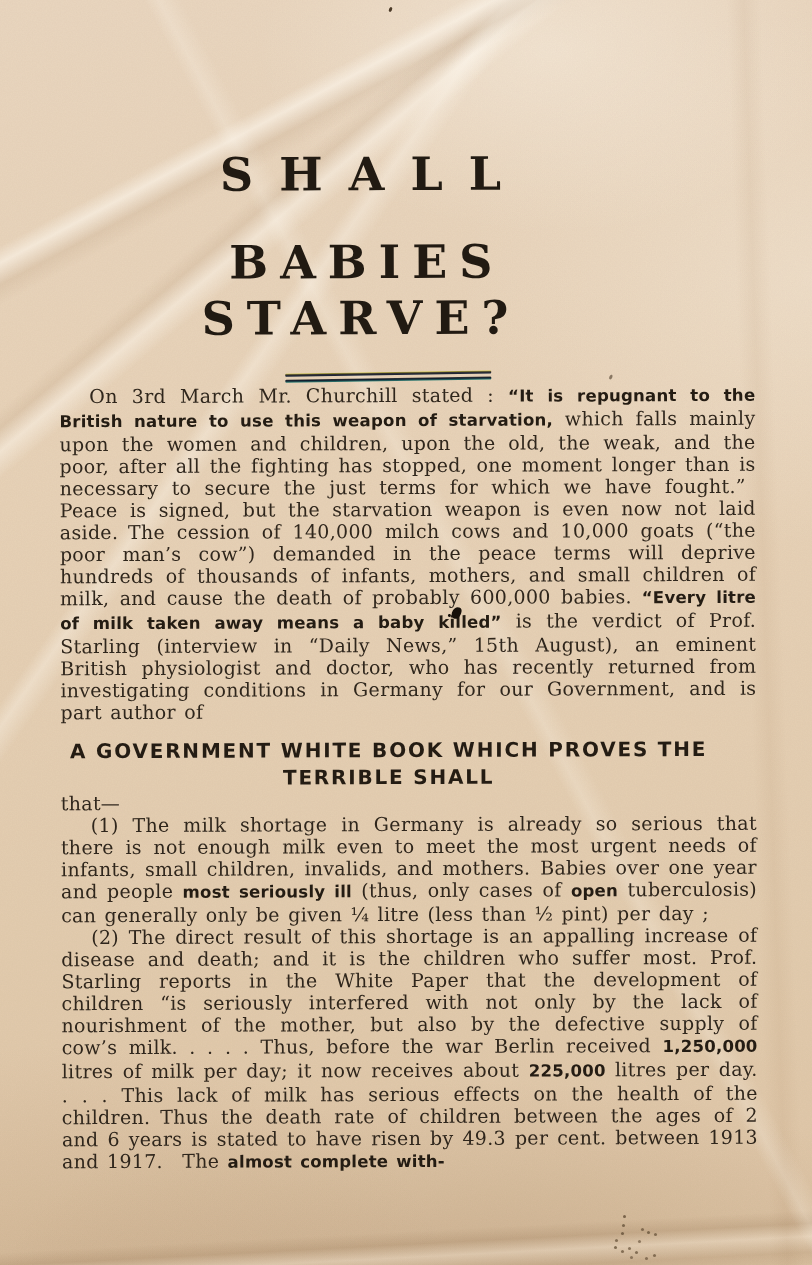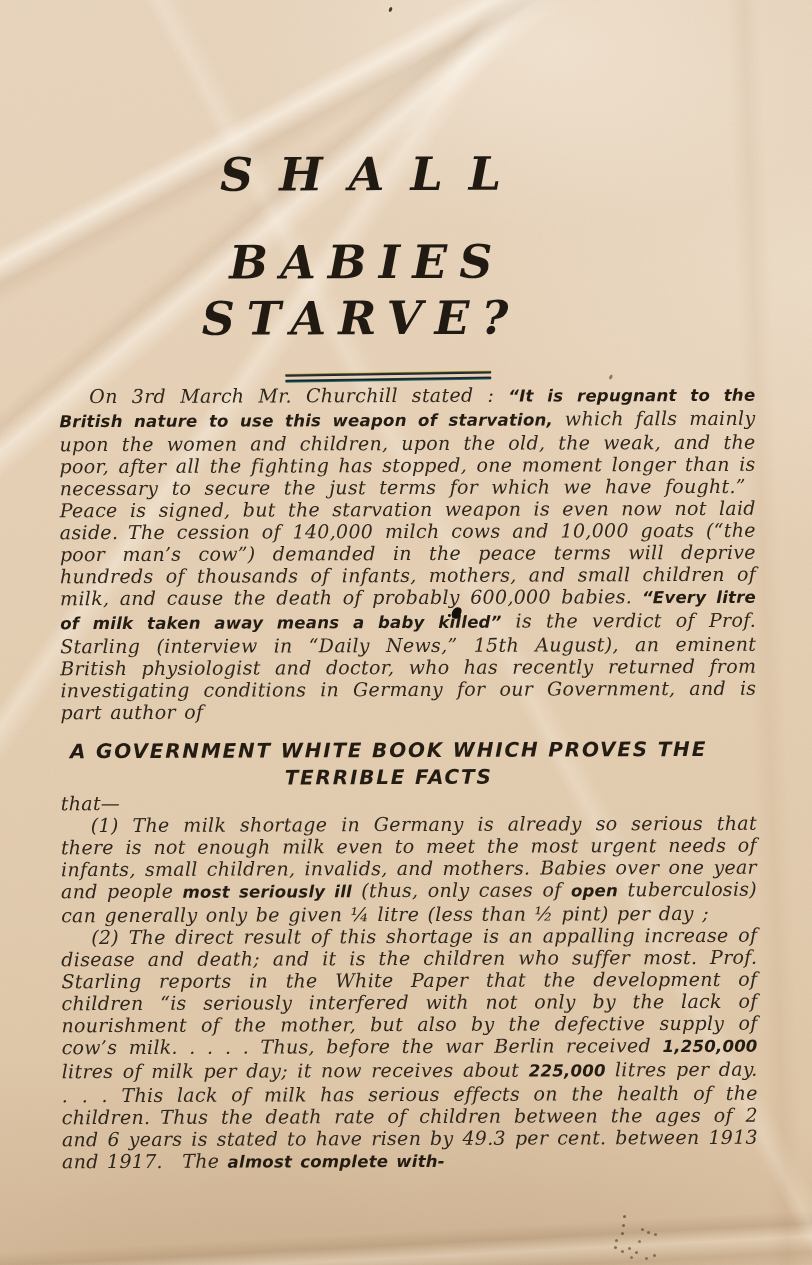--- a/index.html
+++ b/index.html
@@ -7,21 +7,20 @@
     position:relative;
     width:812px;height:1265px;
     overflow:hidden;
     background:
       radial-gradient(ellipse 420px 260px at 68% 4%, rgba(248,238,224,0.55), rgba(248,238,224,0) 70%),
       radial-gradient(ellipse 500px 380px at 100% 22%, rgba(246,235,219,0.40), rgba(246,235,219,0) 70%),
       radial-gradient(ellipse 600px 400px at 8% 103%, rgba(140,100,60,0.16), rgba(140,100,60,0) 65%),
       radial-gradient(ellipse 700px 300px at 60% 102%, rgba(130,92,55,0.20), rgba(130,92,55,0) 70%),
       linear-gradient(180deg,#e9d6bf 0%,#e7d2b7 40%,#e3cdb0 70%,#dec5a6 100%);
     font-family:"DejaVu Serif", serif;
-    font-style:italic;
   }
   .grain{position:absolute;inset:0;opacity:.45;mix-blend-mode:multiply;pointer-events:none;}
   .sheen{
     position:absolute;inset:0;pointer-events:none;
     background:
       linear-gradient(152deg, rgba(0,0,0,0) 14.5%, rgba(255,250,241,0.55) 15.5%, rgba(139,103,66,0.10) 16.8%, rgba(0,0,0,0) 18%),
       linear-gradient(140deg, rgba(0,0,0,0) 21%, rgba(139,103,66,0.10) 22%, rgba(255,250,241,0.45) 23.2%, rgba(0,0,0,0) 24.6%),
       linear-gradient(125deg, rgba(0,0,0,0) 29%, rgba(255,250,241,0.35) 30%, rgba(0,0,0,0) 31.5%),
       linear-gradient(62deg,  rgba(0,0,0,0) 55%, rgba(255,250,241,0.22) 56%, rgba(0,0,0,0) 57.5%),
       linear-gradient(88deg,  rgba(0,0,0,0) 90%, rgba(150,110,70,0.08) 92%, rgba(0,0,0,0) 94%),
@@ -82,21 +81,21 @@
       <span class="t2">BABIES STARVE?</span>
     </h1>
 
     <div class="rule">
       <i class="r1"></i>
       <i class="r2"></i>
     </div>
 
     <p class="body p1"><span>On 3rd March Mr. Churchill stated : </span><span class="bs">“It is repugnant to the British nature to use this weapon of starvation,</span><span> which falls mainly upon the women and children, upon the old, the weak, and the poor, after all the fighting has stopped, one moment longer than is necessary to secure the just terms for which we have fought.” Peace is signed, but the starvation weapon is even now not laid aside. The cession of 140,000 milch cows and 10,000 goats (“the poor man’s cow”) demanded in the peace terms will deprive hundreds of thousands of infants, mothers, and small children of milk, and cause the death of probably 600,000 babies. </span><span class="bs">“Every litre of milk taken away means a baby killed”</span><span> is the verdict of Prof. Starling (interview in “Daily News,” 15th August), an eminent British physiologist and doctor, who has recently returned from investigating conditions in Germany for our Government, and is part author of</span></p>
 
-    <h2><span>A GOVERNMENT WHITE BOOK WHICH PROVES THE</span><br><span>TERRIBLE FACTS</span></h2>
+    <h2><span>A GOVERNMENT WHITE BOOK WHICH PROVES THE</span><br><span>TERRIBLE SHALL</span></h2>
 
     <p class="body that">that—</p>
 
     <p class="body pt1"><span>(1) The milk shortage in Germany is already so serious that there is not enough milk even to meet the most urgent needs of infants, small children, invalids, and mothers. Babies over one year and people </span><span class="bs">most seriously ill</span><span> (thus, only cases of </span><span class="bs">open</span><span> tuberculosis) can generally only be given ¼ litre (less than ½ pint) per day ;</span></p>
 
     <p class="body pt2"><span>(2) The direct result of this shortage is an appalling increase of disease and death; and it is the children who suffer most. Prof. Starling reports in the White Paper that the development of children “is seriously interfered with not only by the lack of nourishment of the mother, but also by the defective supply of cow’s milk. . . . . Thus, before the war Berlin received </span><span class="bs">1,250,000</span><span> litres of milk per day; it now receives about </span><span class="bs">225,000</span><span> litres per day. . . . This lack of milk has serious effects on the health of the children. Thus the death rate of children between the ages of 2 and 6 years is stated to have risen by 49.3 per cent. between 1913 and 1917. The </span><span class="bs">almost complete with-</span></p>
 
   </div>
 
   <div class="inkblot"></div>

